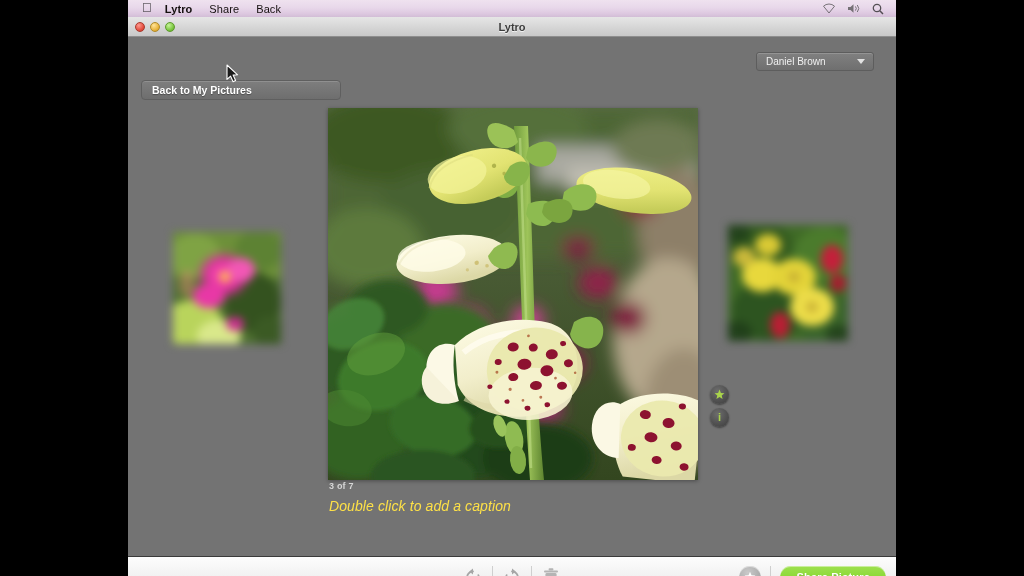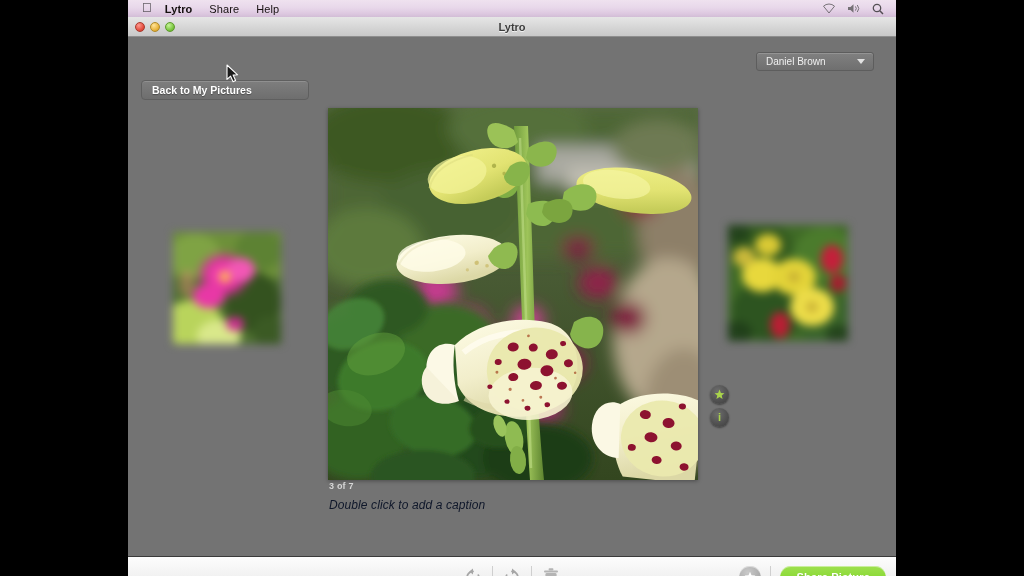--- a/index.html
+++ b/index.html
@@ -152,21 +152,21 @@
     border-left: 4px solid transparent;
     border-right: 4px solid transparent;
     border-top: 5px solid #e2e2e2;
   }
 
   
   #backbtn {
     position: absolute;
     left: 13px;
     top: 43px;
-    width: 168px;
+    width: 200px;
     height: 20px;
     background: linear-gradient(to bottom, #7e7e7e, #6e6e6e);
     border: 1px solid #5f5f5f;
     border-radius: 4px;
     box-shadow: inset 0 1px 0 rgba(255,255,255,0.14);
     display: flex;
     align-items: center;
     box-sizing: border-box;
   }
   #backbtn .blabel {
@@ -215,23 +215,23 @@
     width: 370px;
   }
   #imgcount {
     font-size: 9px;
     font-weight: bold;
     color: #d6d6d6;
     margin: 0 0 7px 1px;
     letter-spacing: 0.2px;
   }
   #captiontext {
-    font-size: 12px;
+    font-size: 14px;
     font-style: italic;
-    color: #0f172a;
+    color: #fde047;
     margin: 0 0 0 1px;
     letter-spacing: 0.1px;
   }
 
   
   .ovbtn {
     position: absolute;
     width: 19px;
     height: 19px;
     border-radius: 50%;
@@ -335,21 +335,21 @@
 </style>
 </head>
 <body>
 
 <div id="screen">
 
   <div id="menubar">
     <span class="apple"></span>
     <span class="mi bold">Lytro</span>
     <span class="mi">Share</span>
-    <span class="mi">Help</span>
+    <span class="mi">Back</span>
     <span class="spacer"></span>
     <span class="status">
       <span>
         <svg width="14" height="11" viewBox="0 0 14 11">
           <path d="M7 10 L1.5 3.2 A8 8 0 0 1 12.5 3.2 Z" fill="none" stroke="#4a4a4a" stroke-width="1"></path>
         </svg>
       </span>
       <span>
         <svg width="14" height="11" viewBox="0 0 14 11">
           <path d="M1 4 H3.5 L6.5 1.2 V9.8 L3.5 7 H1 Z" fill="#4a4a4a"></path>

